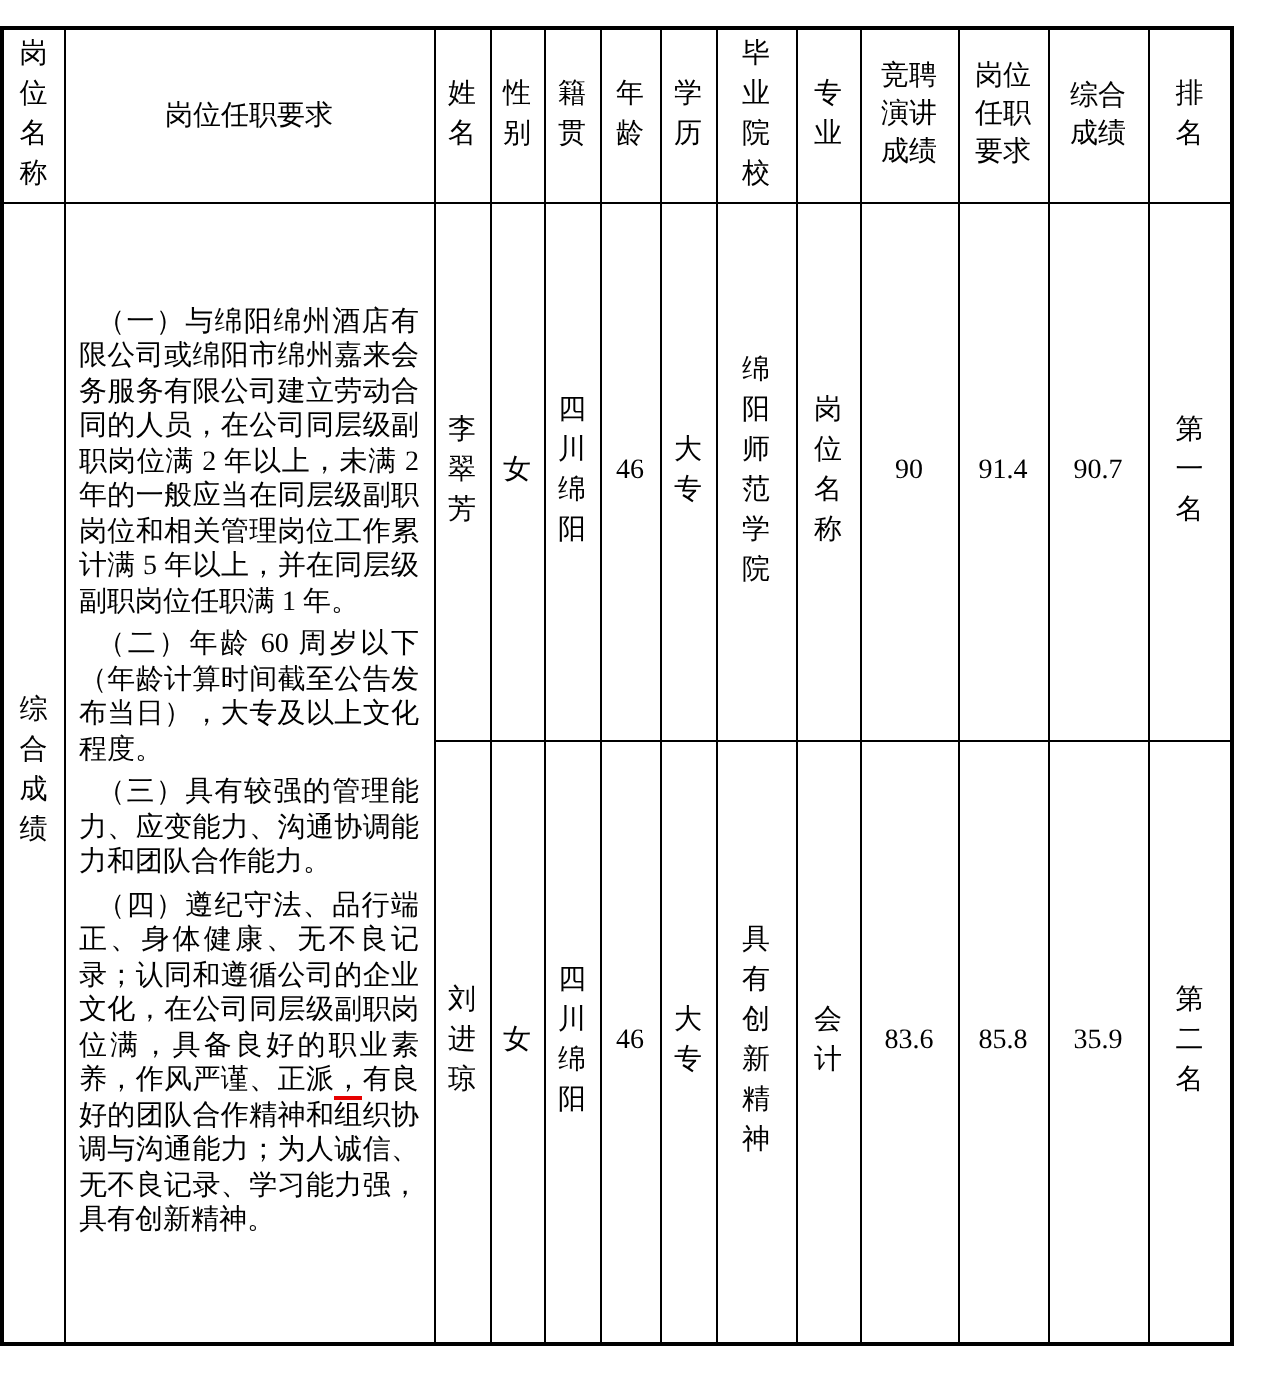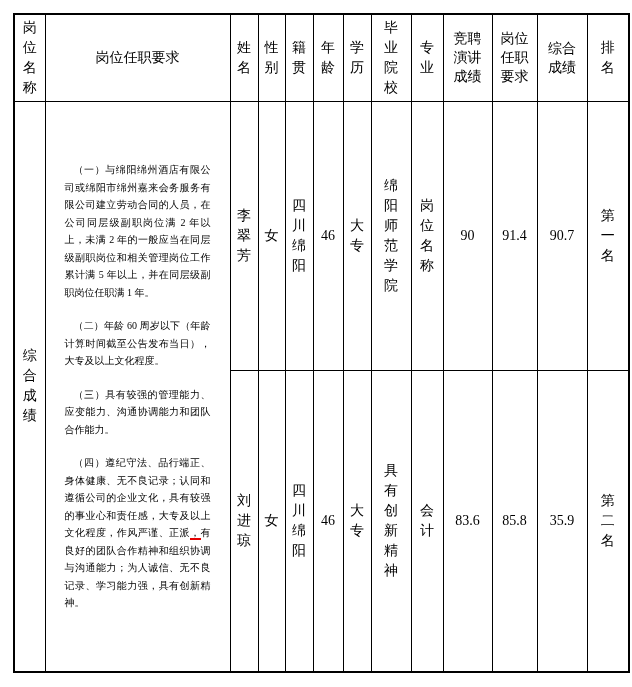--- a/index.html
+++ b/index.html
@@ -7,21 +7,21 @@
     padding: 0;
     background: #ffffff;
     width: 632px;
     height: 687px;
     font-family: "Liberation Serif", "DejaVu Serif", serif;
     color: #000000;
   }
   .sheet {
     position: absolute;
     top: 13px;
-    left: 13px;
+    left: 0;
   }
   table.result-table {
     border-collapse: collapse;
     table-layout: fixed;
     width: 615px;
     border: 2px solid #000000;
   }
   .result-table th, .result-table td {
     border: 1px solid #000000;
     padding: 0;
@@ -50,23 +50,23 @@
     word-break: break-all;
     line-height: 19px;
     text-align: center;
   }
   td.req {
     text-align: justify;
     padding: 2px 3px;
     vertical-align: middle;
   }
   td.req p {
-    margin: 16px;
+    margin: 4px;
     text-indent: 9px;
-    font-size: 10px;
+    font-size: 14px;
     line-height: 17.5px;
     text-align: justify;
   }
   .red-mark {
     border-bottom: 2px solid #e60000;
   }
   .num { font-size: 14px; }
 </style>
 </head>
 <body>
@@ -132,21 +132,21 @@
       </tr>
 
       <tr class="row-c1">
         <td rowspan="2">
             <div class="stack1">综合成绩</div>
           </td>
         <td rowspan="2" class="req">
           <p>（一）与绵阳绵州酒店有限公司或绵阳市绵州嘉来会务服务有限公司建立劳动合同的人员，在公司同层级副职岗位满 2 年以上，未满 2 年的一般应当在同层级副职岗位和相关管理岗位工作累计满 5 年以上，并在同层级副职岗位任职满 1 年。</p>
           <p>（二）年龄 60 周岁以下（年龄计算时间截至公告发布当日），大专及以上文化程度。</p>
           <p>（三）具有较强的管理能力、应变能力、沟通协调能力和团队合作能力。</p>
-          <p><span>（四）遵纪守法、品行端正、身体健康、无不良记录；认同和遵循公司的企业文化，具有较强的事业心和责任感，大专及以上文化程度，作风严谨、正派</span><span class="red-mark">，</span><span>有良好的团队合作精神和组织协调与沟通能力；为人诚信、无不良记录、学习能力强，具有创新精神。</span></p>
+          <p><span>（四）遵纪守法、品行端正、身体健康、无不良记录；认同和遵循公司的企业文化，在公司同层级副职岗位满，具备良好的职业素养，作风严谨、正派</span><span class="red-mark">，</span><span>有良好的团队合作精神和组织协调与沟通能力；为人诚信、无不良记录、学习能力强，具有创新精神。</span></p>
         </td>
         <td>
             <div class="stack1">李翠芳</div>
           </td>
         <td>
             <div class="stack1">女</div>
           </td>
         <td>
             <div class="stack1">四川绵阳</div>
           </td>

